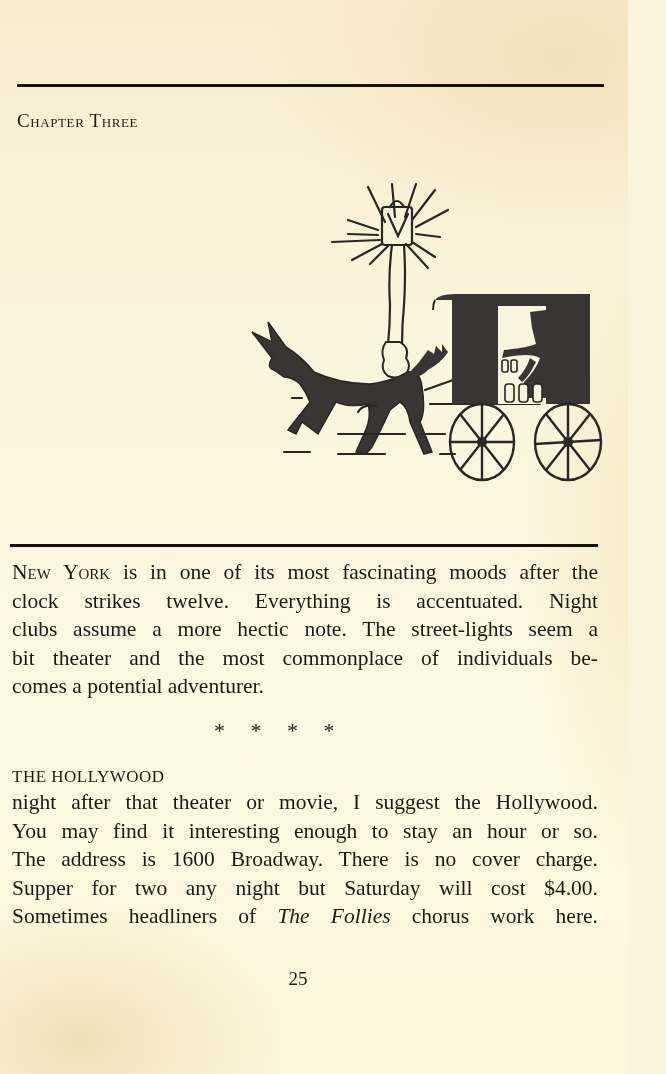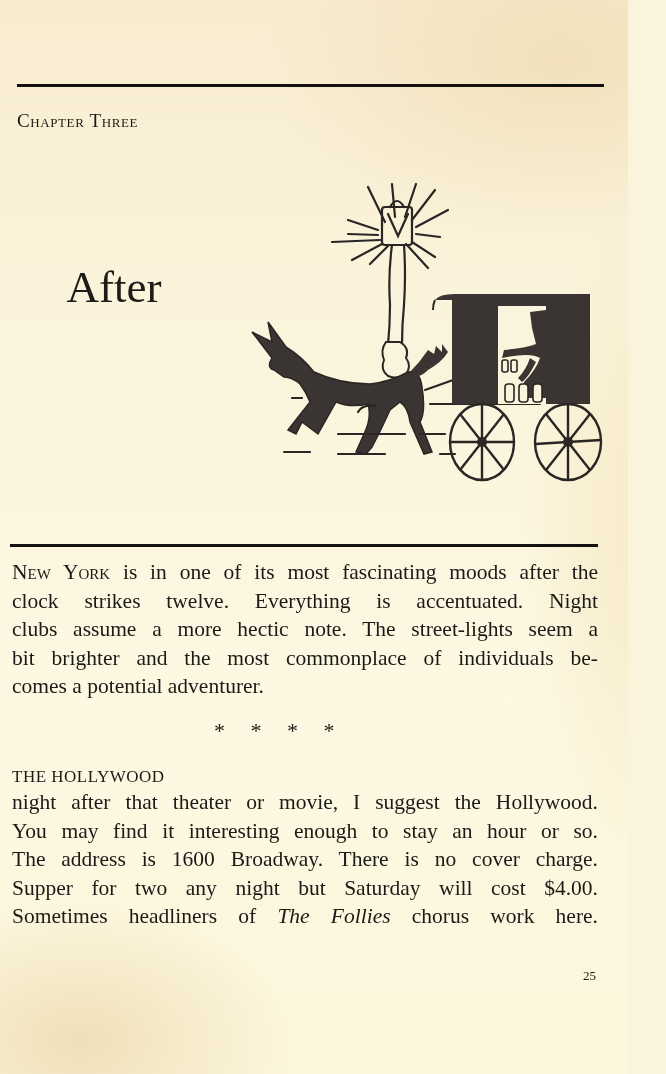--- a/index.html
+++ b/index.html
@@ -53,34 +53,33 @@
     }
     .para { top: 788px; }
     .para .line { display: block; text-align: justify; text-align-last: justify; white-space: nowrap; }
     .para .line.first { padding-left: 21px; }
     .intro .line { display: block; text-align: justify; text-align-last: justify; }
     .intro .line.last { text-align-last: left; }
     em { font-style: italic; }
 
     .page-number {
       position: absolute; left: 0; width: 596px; top: 968px;
-      text-align: right; font-size: 13px;
+      text-align: center; font-size: 19px;
     }
   </style>
 </head>
 <body>
 
 <div class="page">
 
   <div class="rule rule-top"></div>
 
   <div class="chapter-label">Chapter Three</div>
 
   <div class="title">
-    <div>After</div>
   </div>
 
   <svg class="illustration" viewBox="0 0 370 320" xmlns="http://www.w3.org/2000/svg">
     <g stroke="#2a2624" stroke-width="2.2" fill="none" stroke-linecap="round">
 
       <line x1="145" y1="50" x2="128" y2="15"></line>
       <line x1="155" y1="45" x2="152" y2="12"></line>
       <line x1="165" y1="45" x2="176" y2="12"></line>
       <line x1="172" y1="48" x2="195" y2="18"></line>
       <line x1="176" y1="55" x2="208" y2="38"></line>
@@ -153,21 +152,21 @@
     <circle cx="242" cy="270" r="5" fill="#2a2624"></circle>
     <circle cx="328" cy="270" r="5" fill="#2a2624"></circle>
   </svg>
 
   <div class="rule rule-mid"></div>
 
   <div class="body-text intro">
     <span class="line"><span class="sc">New York</span><span> is in one of its most fascinating moods after the</span></span>
     <span class="line">clock strikes twelve.  Everything is accentuated.  Night</span>
     <span class="line">clubs assume a more hectic note.  The street-lights seem a</span>
-    <span class="line">bit brighter and the most commonplace of individuals be-</span>
+    <span class="line">bit theater and the most commonplace of individuals be-</span>
     <span class="line last">comes a potential adventurer.</span>
   </div>
 
   <div class="asterisks">*   *   *   *</div>
 
   <div class="section-head">THE HOLLYWOOD</div>
 
   <div class="body-text para">
     <span class="line">night after that theater or movie, I suggest the Hollywood.</span>
     <span class="line">You may find it interesting enough to stay an hour or so.</span>

